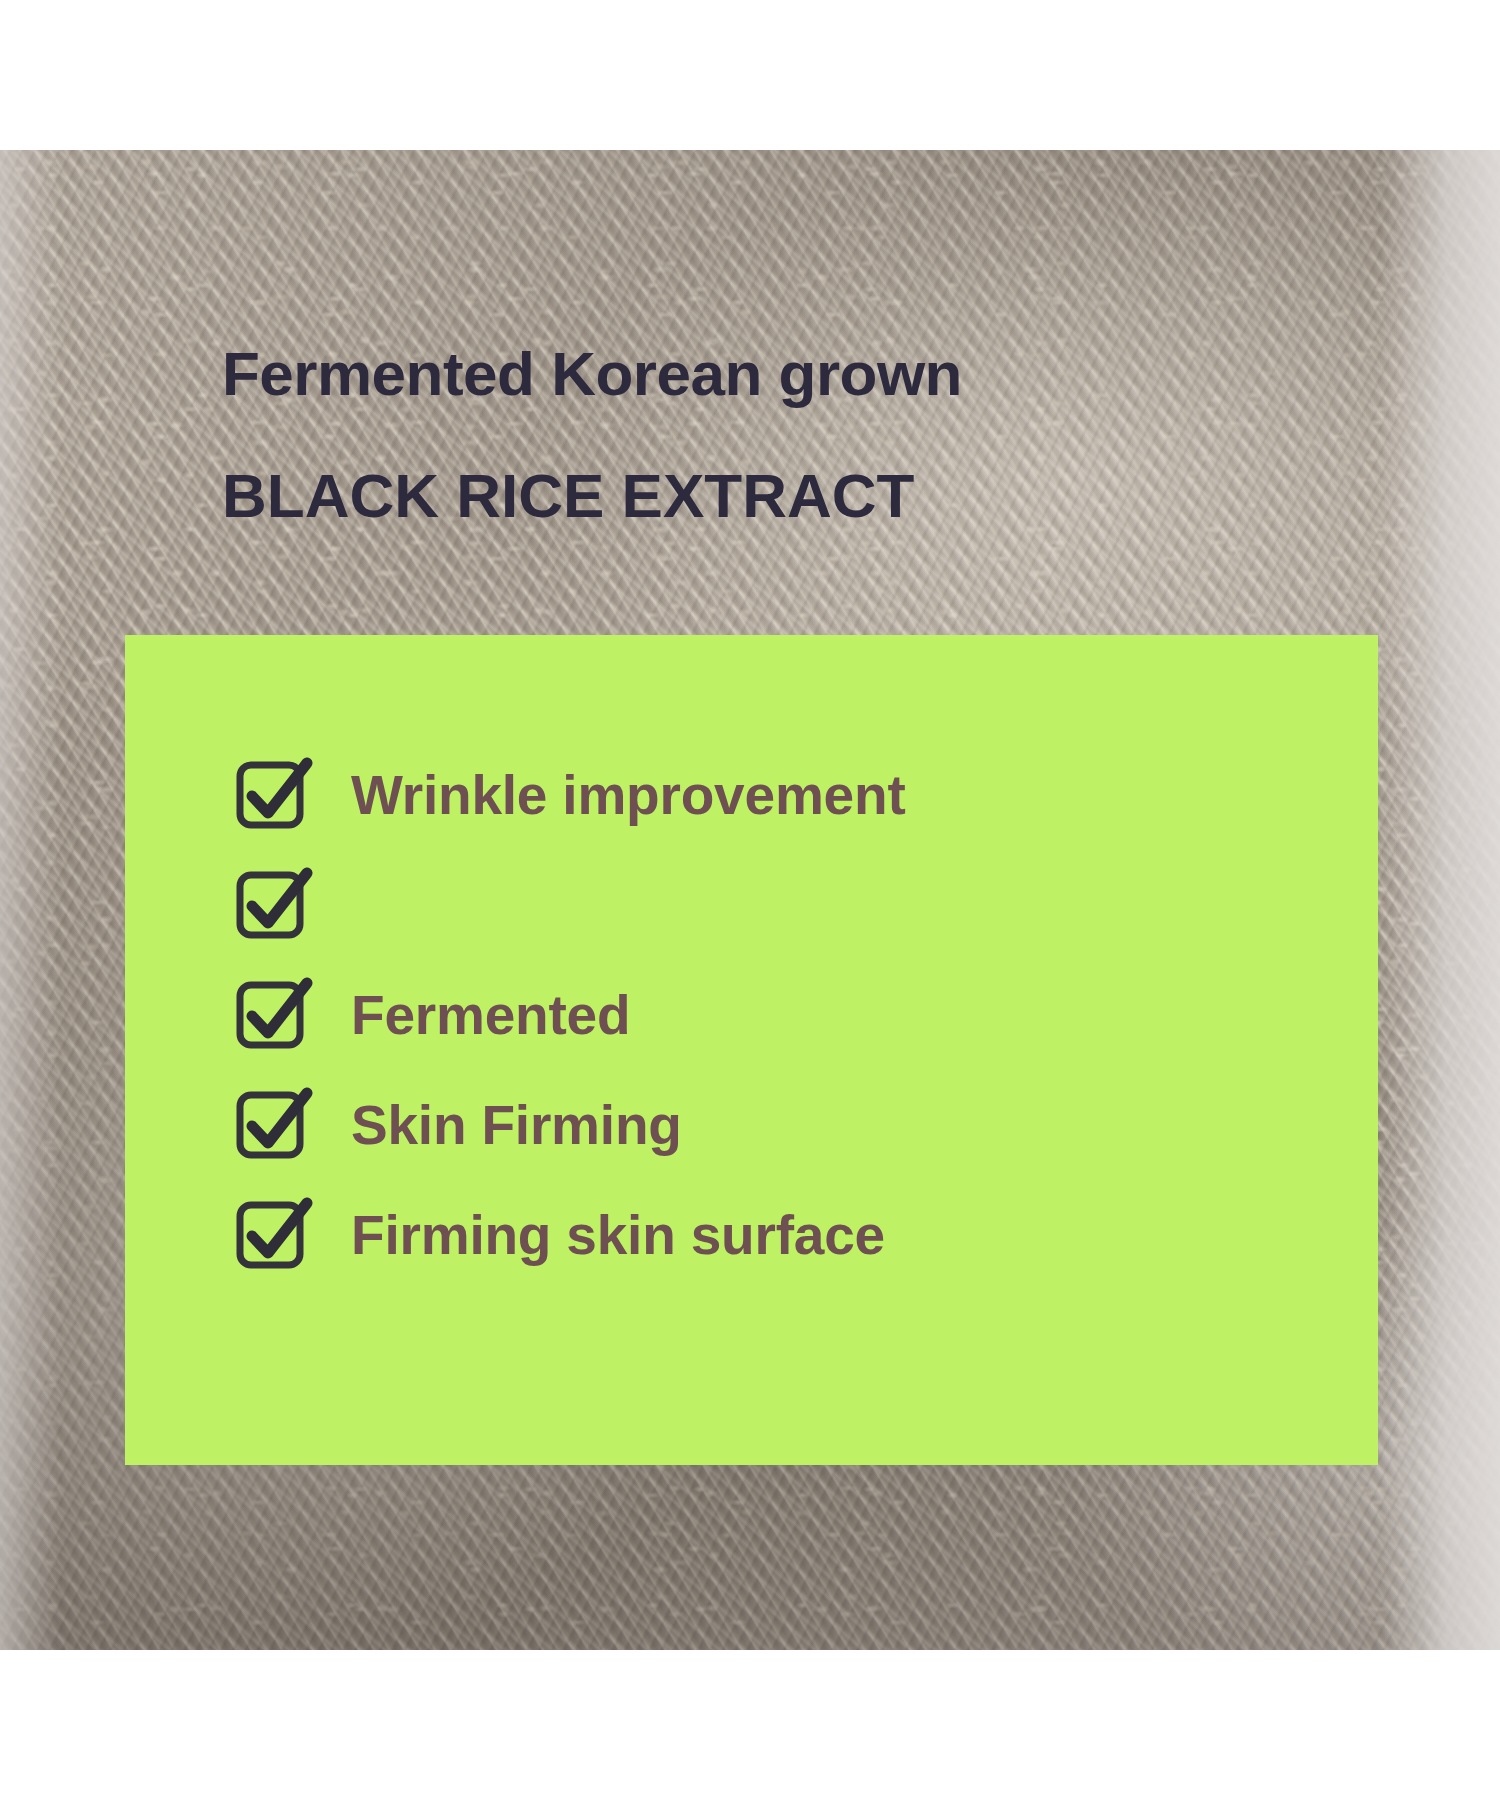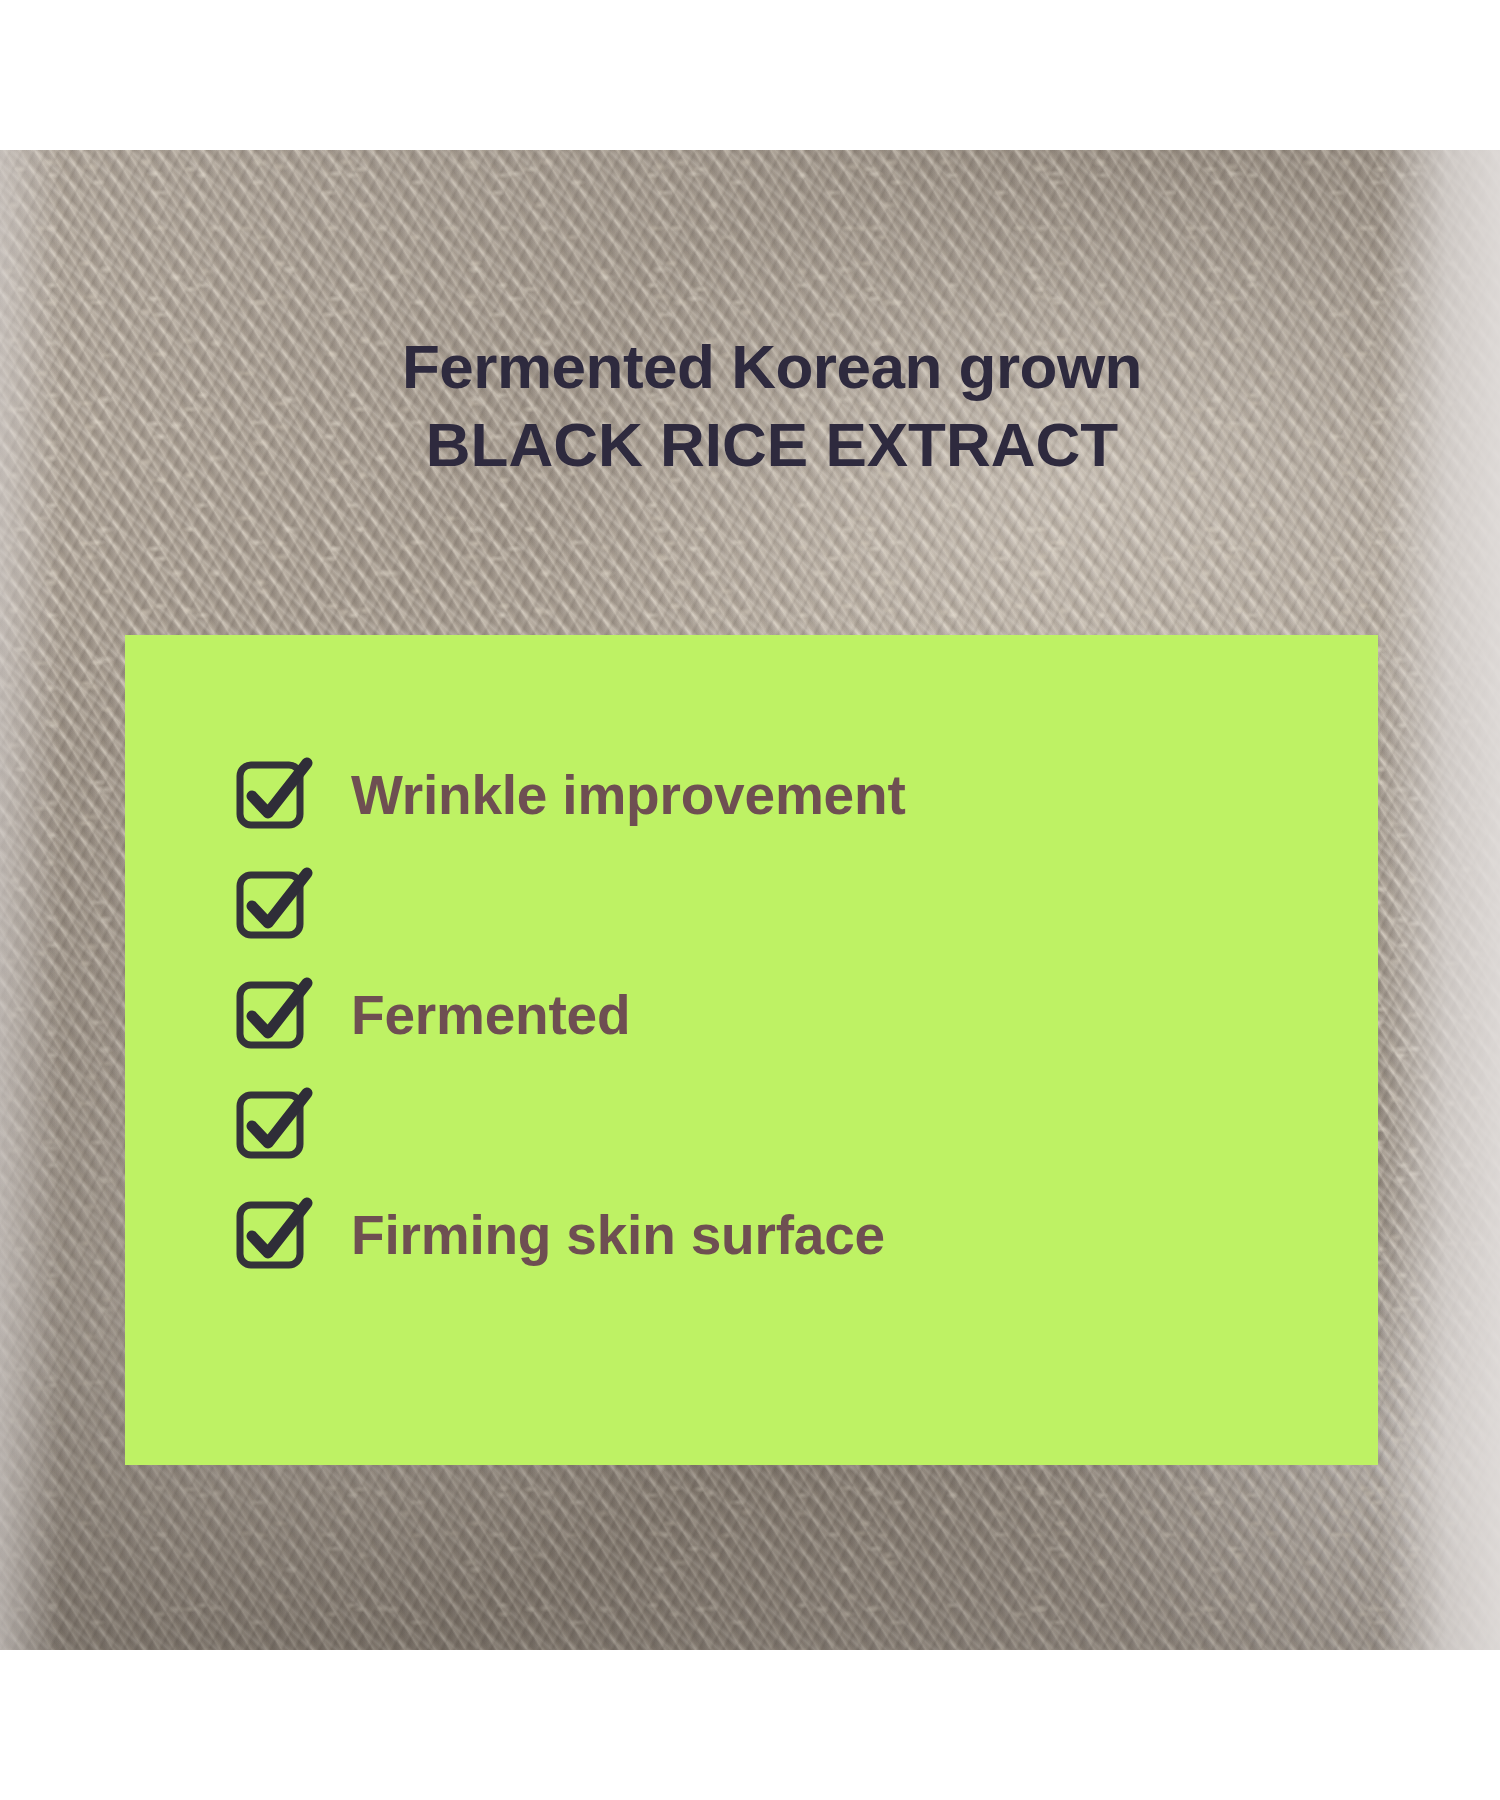--- a/index.html
+++ b/index.html
@@ -134,36 +134,35 @@
     position: absolute;
     left: 0; top: 0;
     width: 60px; height: 100%;
     background: linear-gradient(270deg, rgba(214,209,207,0) 0%, rgba(214,209,207,0.6) 100%);
   }
 
   
   .heading {
     position: absolute;
     left: 222px;
-    top: 328px;
+    top: 335px;
     width: 1100px;
     z-index: 5;
-    text-align: center;
   }
 
   .heading-line {
     font-size: 62px;
     line-height: 78px;
     font-weight: 700;
     letter-spacing: -0.5px;
     color: #2e2a3e;
     white-space: nowrap;
   }
 
-  .heading-line.upper { letter-spacing: 0px; }
+  .heading-line.upper { letter-spacing: 0px; margin-top: 44px; }
 
   
   .card {
     position: absolute;
     left: 125px;
     top: 635px;
     width: 1253px;
     height: 830px;
     background: #bef264;
     z-index: 6;
@@ -254,20 +253,21 @@
         <span class="benefit-label">Fermented</span>
       </li>
 
       <li class="benefit-item">
         <span class="checkbox-icon">
           <svg viewBox="0 0 74 74" xmlns="http://www.w3.org/2000/svg">
             <rect x="5" y="7" width="60" height="60" rx="11" ry="11" fill="none" stroke="#34323a" stroke-width="7"></rect>
             <path d="M17 38 L33 55 L72 5" fill="none" stroke="#2f2d38" stroke-width="11" stroke-linecap="round" stroke-linejoin="round"></path>
           </svg>
         </span>
+        <span class="benefit-label">Skin Firming</span>
       </li>
 
       <li class="benefit-item">
         <span class="checkbox-icon">
           <svg viewBox="0 0 74 74" xmlns="http://www.w3.org/2000/svg">
             <rect x="5" y="7" width="60" height="60" rx="11" ry="11" fill="none" stroke="#34323a" stroke-width="7"></rect>
             <path d="M17 38 L33 55 L72 5" fill="none" stroke="#2f2d38" stroke-width="11" stroke-linecap="round" stroke-linejoin="round"></path>
           </svg>
         </span>
         <span class="benefit-label">Firming skin surface</span>

